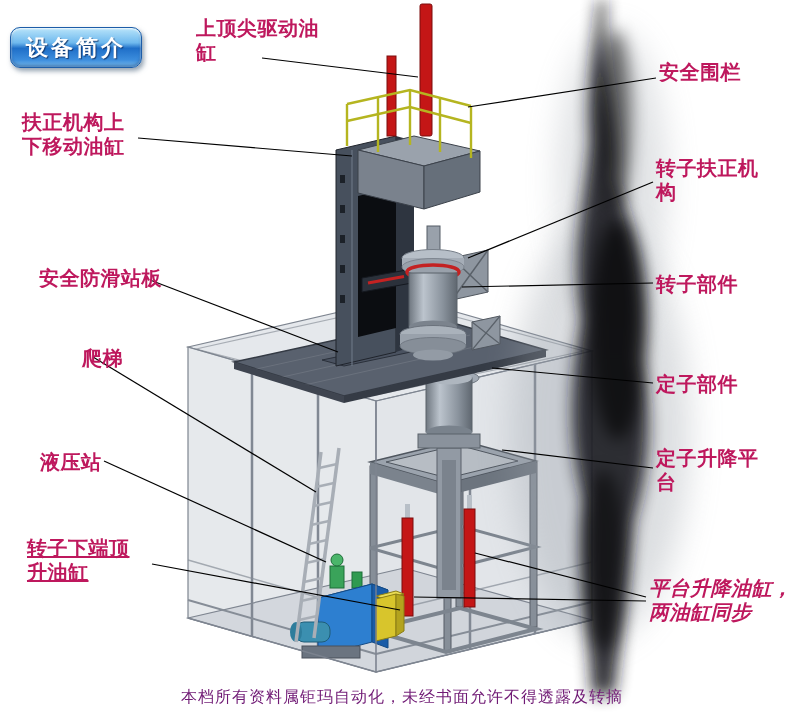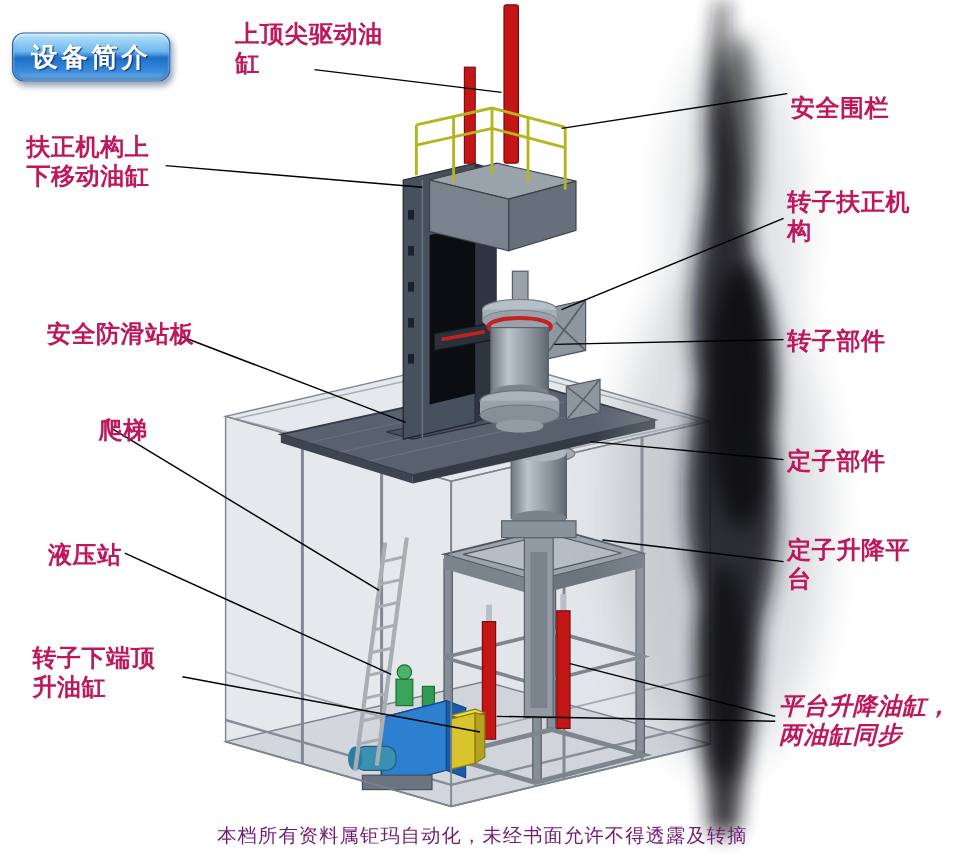--- a/index.html
+++ b/index.html
@@ -230,27 +230,27 @@
       <line x1="646" y1="597" x2="475" y2="553"></line>
       <line x1="646" y1="601" x2="414" y2="597"></line>
     </g>
   </svg>
 
   <div class="badge">
     <span>设备简介</span>
   </div>
 
   <div class="callout" style="left:196px; top:16px; width:128px;">上顶尖驱动油缸</div>
-  <div class="callout nowrap" style="left:659px; top:78px;">安全围栏</div>
+  <div class="callout nowrap" style="left:659px; top:60px;">安全围栏</div>
   <div class="callout" style="left:656px; top:156px; width:106px;">转子扶正机构</div>
   <div class="callout" style="left:22px; top:110px; width:106px;">扶正机构上下移动油缸</div>
   <div class="callout nowrap" style="left:24px; top:266px;margin-left:15px;">安全防滑站板</div>
   <div class="callout nowrap" style="left:656px; top:272px;">转子部件</div>
   <div class="callout nowrap" style="left:50px; top:346px;margin-left:32px;">爬梯</div>
   <div class="callout nowrap" style="left:656px; top:372px;">定子部件</div>
   <div class="callout nowrap" style="left:40px; top:450px;">液压站</div>
   <div class="callout" style="left:656px; top:446px; width:106px;">定子升降平台</div>
-  <div class="callout" style="left:27px; top:536px; width:106px;">转子下端顶升油缸</div>
+  <div class="callout" style="left:27px; top:536px; width:106px;text-decoration:underline;">转子下端顶升油缸</div>
   <div class="callout" style="left:649px; top:576px; width:148px;font-style:italic;">平台升降油缸，两油缸同步</div>
 
   <div class="footer">本档所有资料属钜玛自动化，未经书面允许不得透露及转摘</div>
 
 </div>
 
 </body></html>

